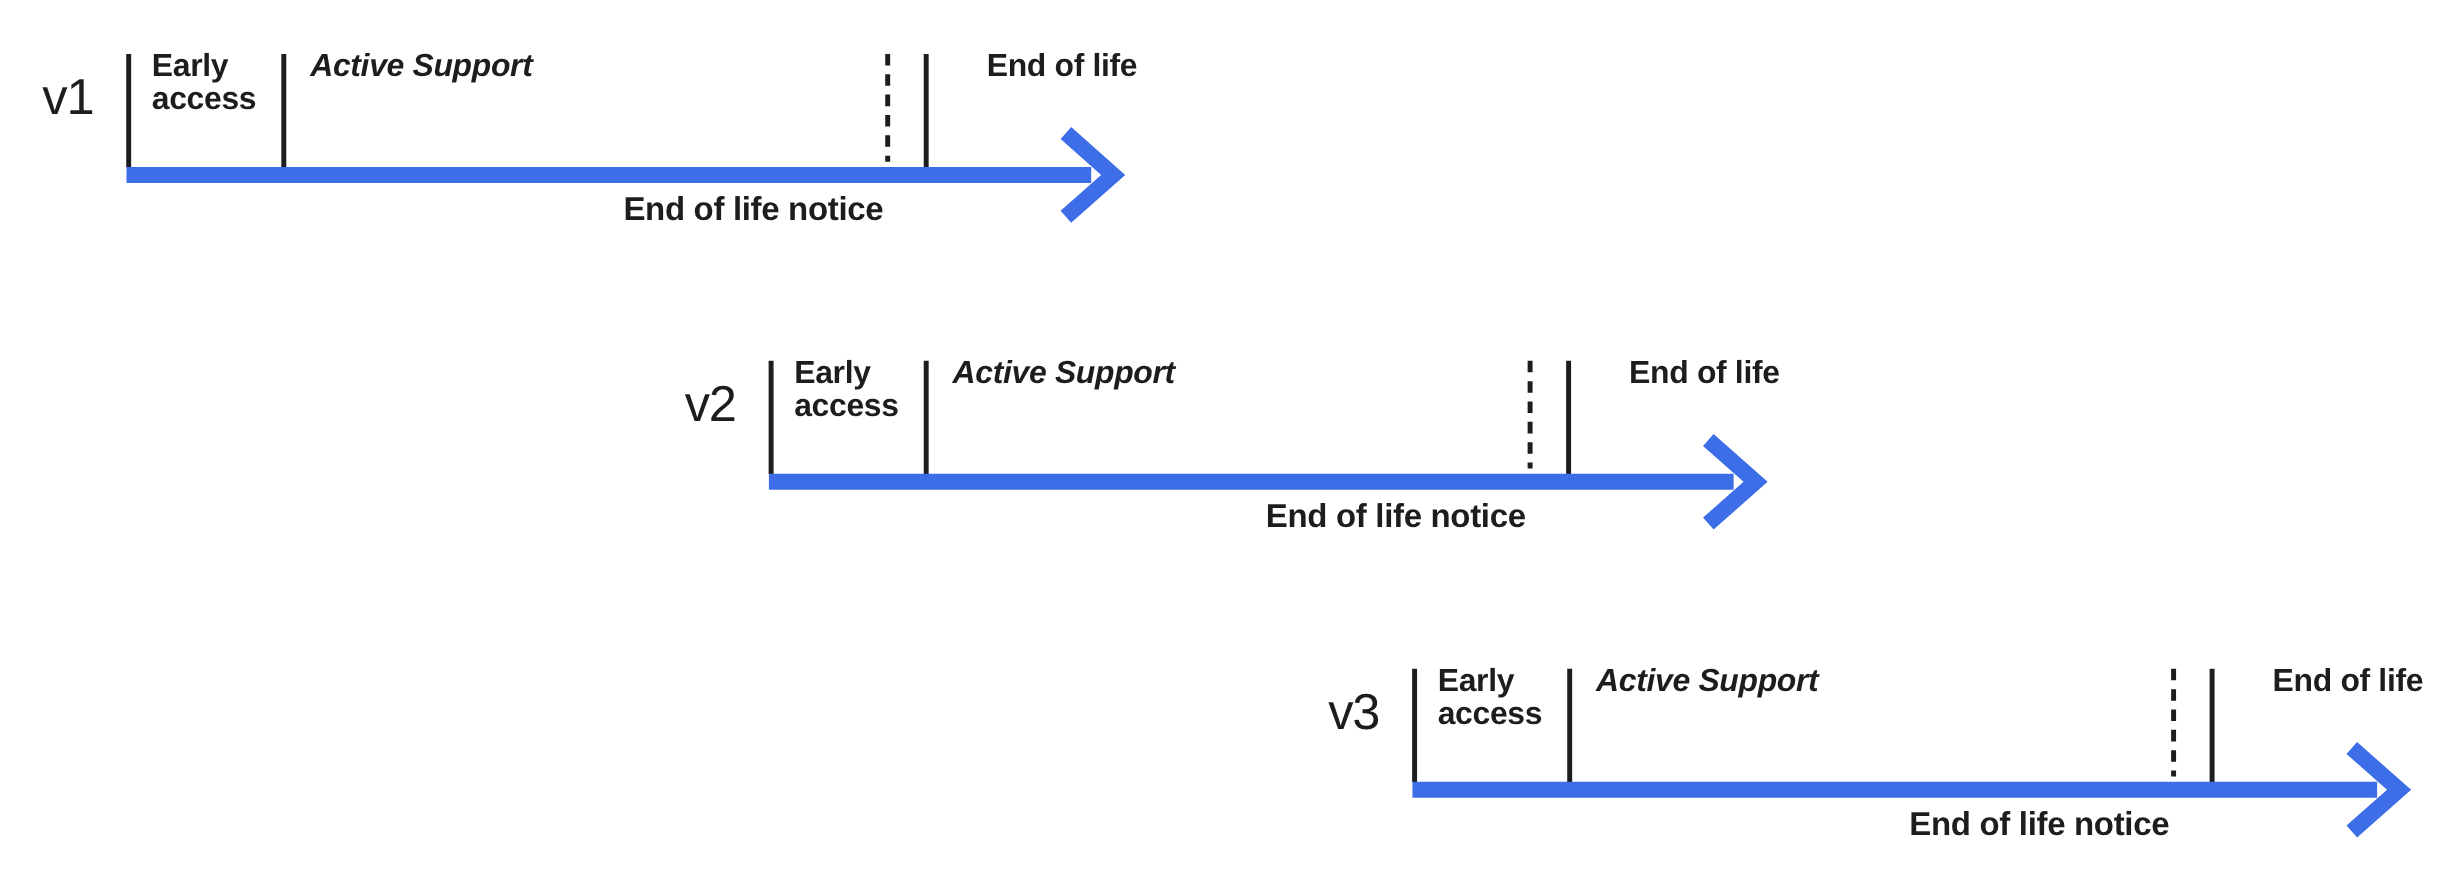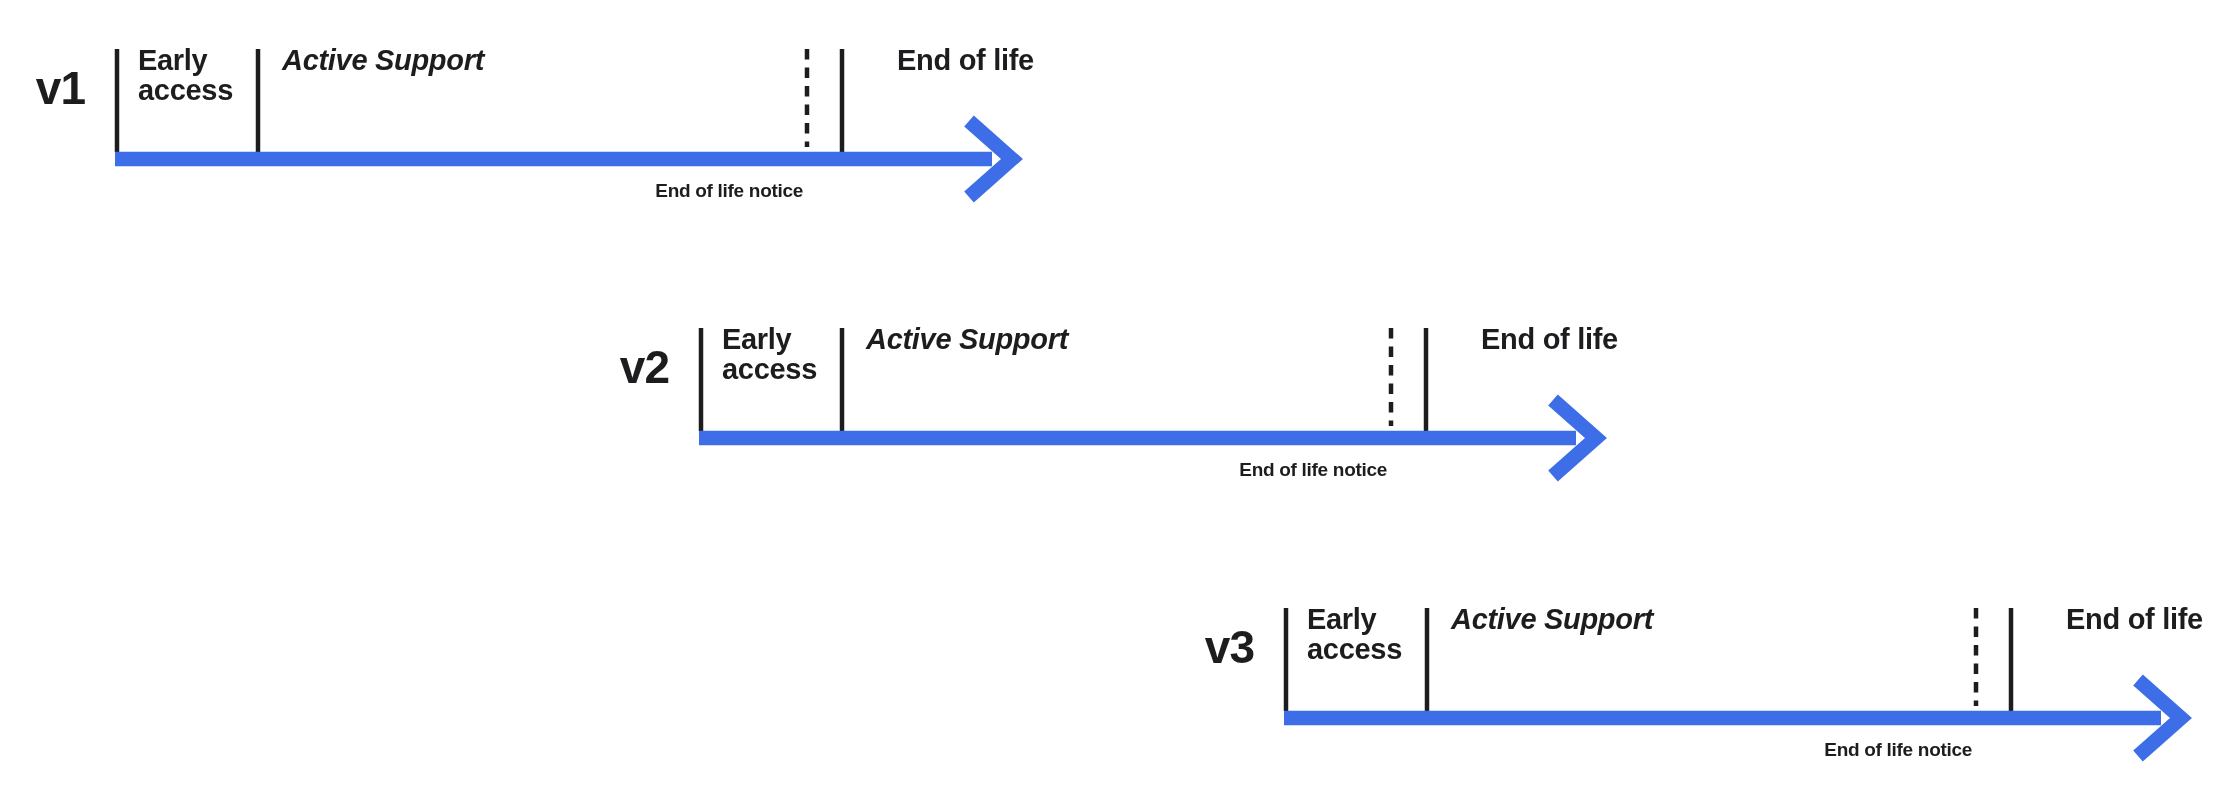--- a/index.html
+++ b/index.html
@@ -38,41 +38,41 @@
     stroke:var(--arrow-blue);
     stroke-width:14.5;
     fill:none;
     stroke-linejoin:miter;
   }
   .version-label{
     position:absolute;
     left:0;top:26px;width:68px;
     text-align:right;
     font-size:46px;
-    font-weight:700;
+    font-weight:400;
     line-height:1;
     letter-spacing:-1px;
     white-space:nowrap;
   }
   .phase-label{
     position:absolute;
     top:6px;
     font-size:29px;
     font-weight:700;
     line-height:30px;
     letter-spacing:-0.3px;
   }
   .phase-label.early{left:121px;width:108px;}
   .phase-label.active{left:265px;width:420px;white-space:nowrap;font-style:italic;}
   .phase-label.eol{left:846px;width:200px;white-space:nowrap;margin-left:34px;}
   .notice-label{
     position:absolute;
     left:486px;top:137px;width:300px;
     text-align:right;
-    font-size:19px;
+    font-size:30px;
     font-weight:700;
     line-height:30px;
     letter-spacing:-0.3px;
     white-space:nowrap;
   }
 </style>
 </head>
 <body>
 
 <div class="page">

